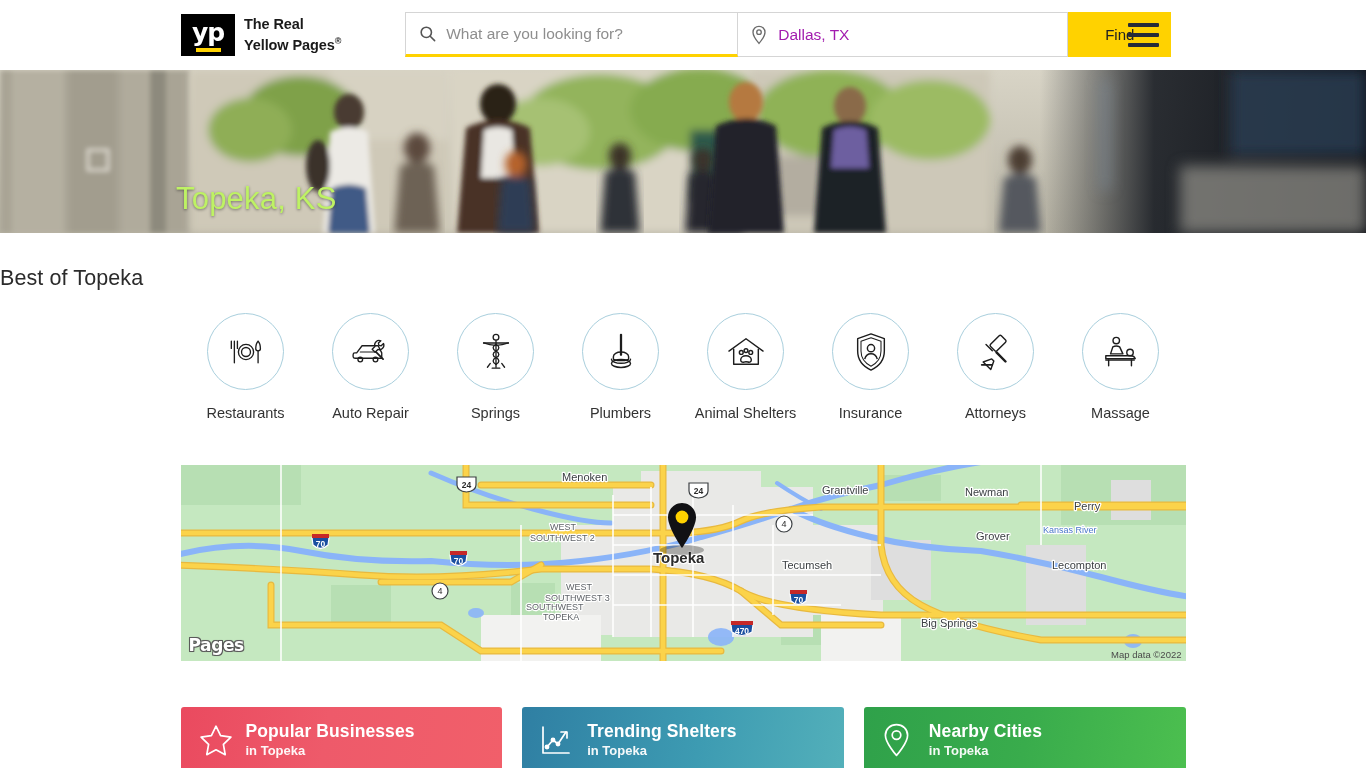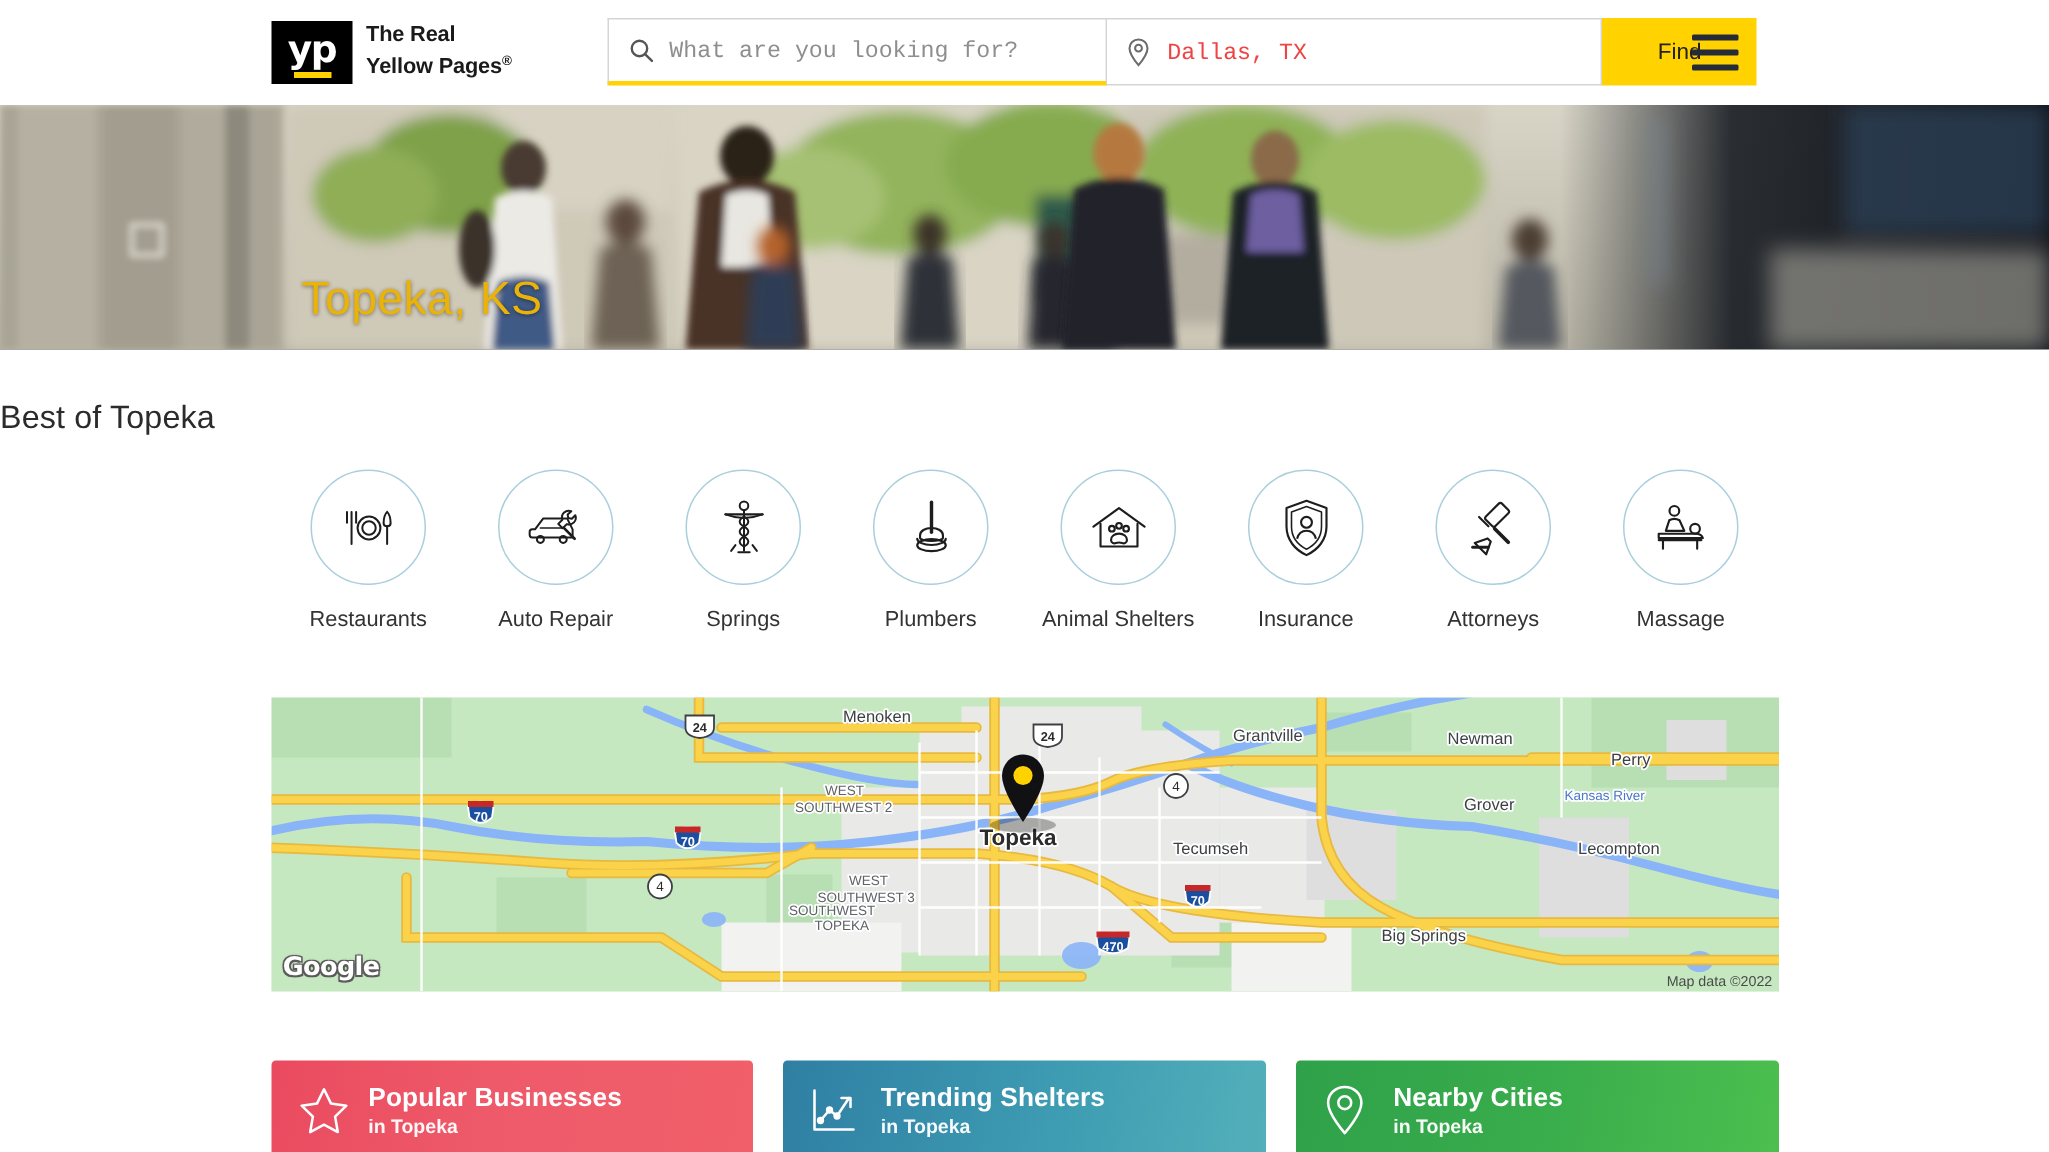--- a/index.html
+++ b/index.html
@@ -73,23 +73,23 @@
     border: 1px solid #d5d5d5;
     display: flex;
     align-items: center;
     padding: 0 10px;
   }
   .field.terms { width: 333px; border-bottom: 3px solid #ffd200; }
   .field.loc { width: 330px; border-left: none; }
   .field .ic { width: 22px; height: 22px; flex: 0 0 22px; margin-right: 6px; display:flex; align-items:center; justify-content:center; }
   .field input {
     border: none; outline: none;
-    font-family: Liberation Mono, monospace;
+    font-family: Liberation Sans, sans-serif;
     font-size: 15.5px;
-    color: #ef4444;
+    color: #a21caf;
     width: 100%;
     background: transparent;
   }
   .field input::placeholder { color: #8e8e8e; }
   .find-btn {
     width: 103px;
     background: #ffd200;
     border: none;
     font-family: "Liberation Sans", sans-serif;
     font-size: 15px;
@@ -108,22 +108,22 @@
   
   .hero {
     position: relative;
     height: 163px;
     overflow: hidden;
     background: #4d5258;
   }
   .hero-photo { position: absolute; inset: 0; }
   .hero-title {
     position: absolute;
-    left: 201px; bottom: 16px;
-    color: #eab308;
+    left: 176px; bottom: 16px;
+    color: #bef264;
     font-size: 31px;
     font-weight: 400;
     letter-spacing: 0.2px;
     text-shadow: 0 1px 3px rgba(0,0,0,.45);
   }
 
   
   .main { background: #fff; }
   .section-title {
     font-size: 21.5px;
@@ -627,21 +627,21 @@
     </svg>
 
     <svg class="map-svg" viewBox="0 0 1005 196">
       <g transform="translate(487,38)">
         <ellipse cx="14" cy="47" rx="22" ry="5" fill="#000" opacity=".28"></ellipse>
         <path d="M14 0C6.3 0 0 6.3 0 14.2 0 25 14 45 14 45s14-20 14-30.8C28 6.3 21.7 0 14 0z" fill="#111114"></path>
         <circle cx="14" cy="14" r="6.4" fill="#ffd200"></circle>
       </g>
     </svg>
 
-    <div class="google-logo">Google</div>
+    <div class="google-logo">Pages</div>
     <div class="map-attr">Map data ©2022</div>
   </div>
 
   <div class="cards">
 
     <div class="card popular">
       <span class="card-icon">
         <svg width="34" height="33" viewBox="0 0 34 33" fill="none" stroke="#ffffff" stroke-width="1.7" stroke-linejoin="round">
           <path d="M17 2.2l4.6 9.4 10.3 1.5-7.5 7.3 1.8 10.3-9.2-4.9-9.2 4.9L9.6 20.4 2.1 13.1l10.3-1.5z"></path>
         </svg>

